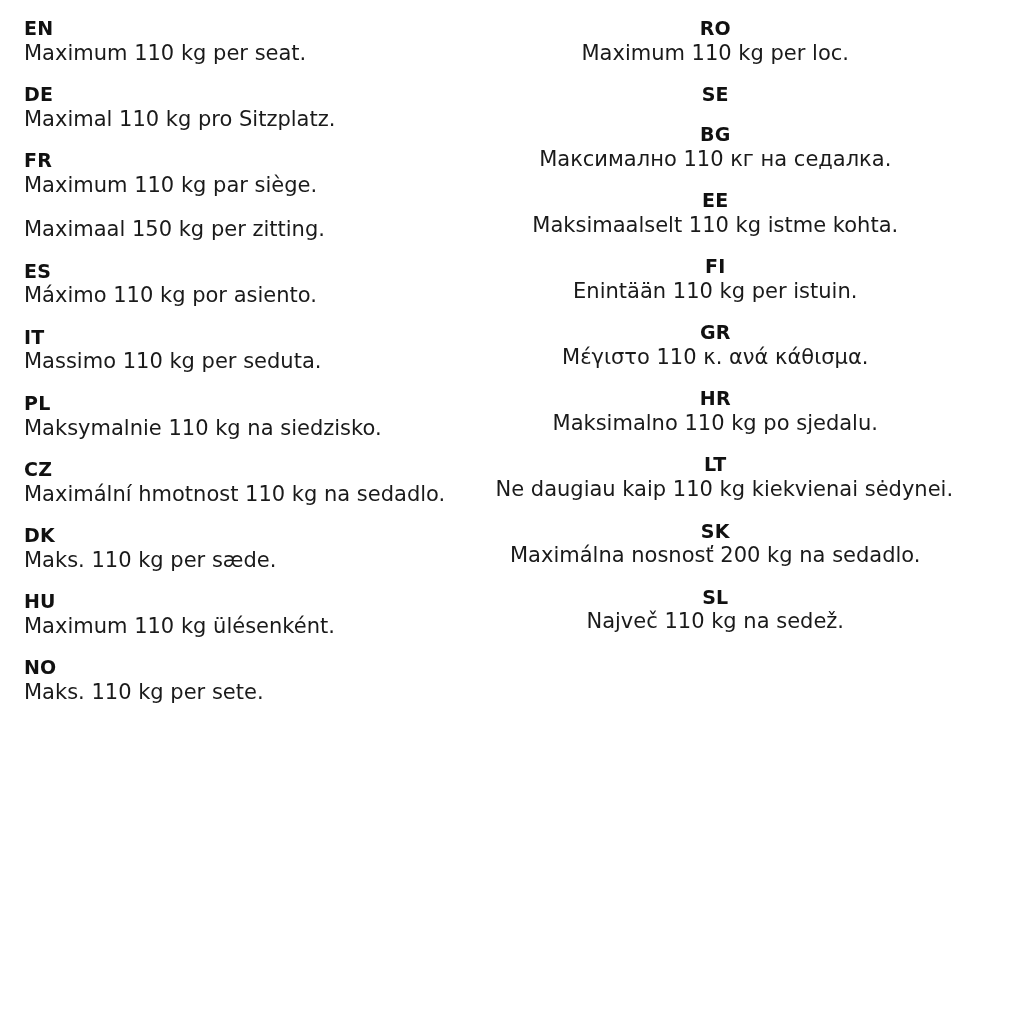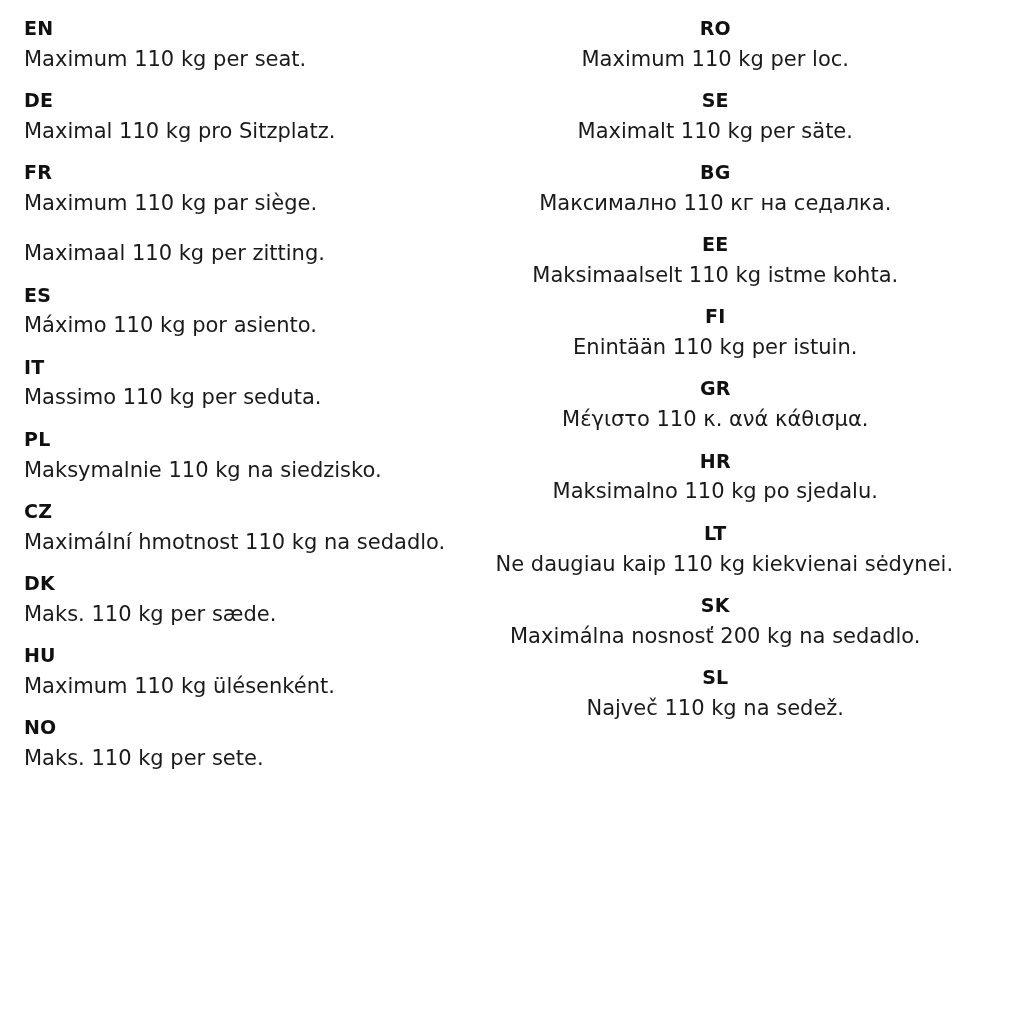--- a/index.html
+++ b/index.html
@@ -47,21 +47,21 @@
     font-weight: bold;
     line-height: 1.15;
     letter-spacing: 0.2px;
     color: #111111;
   }
   .lang-text {
     font-size: 21px;
     font-weight: normal;
     line-height: 1.25;
     color: #1a1a1a;
-    margin-top: 6px;
+    margin-top: 0;
     white-space: nowrap;
   }
 </style>
 </head>
 <body>
 
 <div class="page">
 
   <div class="column left">
     <div class="entry">
@@ -70,21 +70,21 @@
     </div>
     <div class="entry">
       <div class="lang-code">DE</div>
       <div class="lang-text">Maximal 110 kg pro Sitzplatz.</div>
     </div>
     <div class="entry">
       <div class="lang-code">FR</div>
       <div class="lang-text">Maximum 110 kg par siège.</div>
     </div>
     <div class="entry">
-      <div class="lang-text">Maximaal 110 kg per zitting.</div>
+      <div class="lang-text">Maximaal 150 kg per zitting.</div>
     </div>
     <div class="entry">
       <div class="lang-code">ES</div>
       <div class="lang-text">Máximo 110 kg por asiento.</div>
     </div>
     <div class="entry">
       <div class="lang-code">IT</div>
       <div class="lang-text">Massimo 110 kg per seduta.</div>
     </div>
     <div class="entry">
@@ -109,21 +109,20 @@
     </div>
   </div>
 
   <div class="column right">
     <div class="entry">
       <div class="lang-code">RO</div>
       <div class="lang-text">Maximum 110 kg per loc.</div>
     </div>
     <div class="entry">
       <div class="lang-code">SE</div>
-      <div class="lang-text">Maximalt 110 kg per säte.</div>
     </div>
     <div class="entry">
       <div class="lang-code">BG</div>
       <div class="lang-text">Максимално 110 кг на седалка.</div>
     </div>
     <div class="entry">
       <div class="lang-code">EE</div>
       <div class="lang-text">Maksimaalselt 110 kg istme kohta.</div>
     </div>
     <div class="entry">

